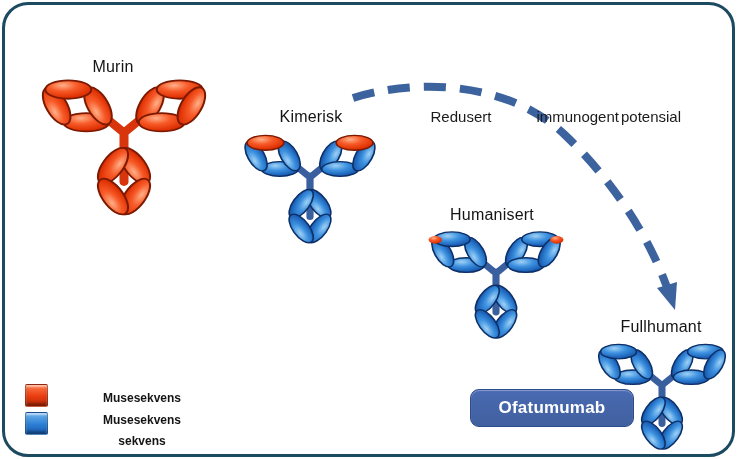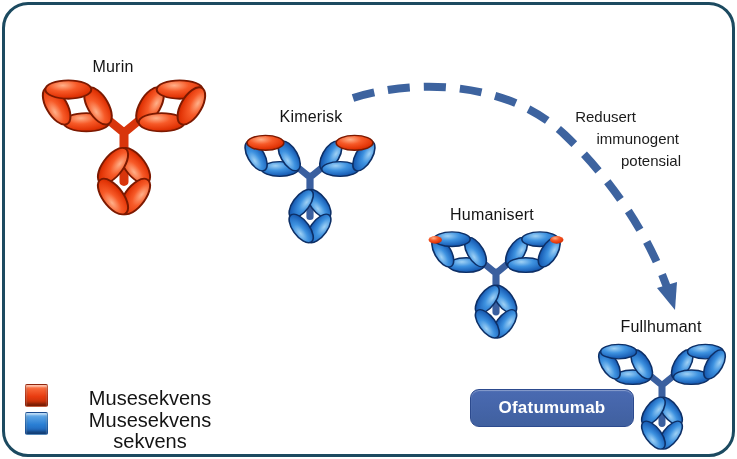--- a/index.html
+++ b/index.html
@@ -15,36 +15,36 @@
   .stage-label{
     position:absolute;transform:translateX(-50%);
     font-weight:normal;font-size:16px;color:#141414;white-space:nowrap;letter-spacing:0.2px;
   }
   #lbl-murin{left:113px;top:58px;}
   #lbl-kimerisk{left:311px;top:108px;text-align:center;}
   #lbl-humanisert{left:492px;top:206px;}
   #lbl-fullhumant{left:661px;top:318px;}
   .arrow-text{
     position:absolute;right:56px;top:106px;
-    display:flex;flex-direction:column;align-items:flex-end;
+    display:flex;flex-direction:row;align-items:flex-end;
     font-size:15px;line-height:22px;color:#1b1b1b;
   }
   .arrow-text .l1{margin-right:45px;}
   .arrow-text .l2{margin-right:2px;}
   .swatch{
     position:absolute;left:25px;width:23px;height:23px;border-radius:2px;
     box-shadow:inset 0 2px 2px rgba(255,255,255,0.55), inset 0 -3px 3px rgba(0,0,0,0.35);
     border:1px solid rgba(20,20,40,0.25);box-sizing:border-box;
   }
   #swatch-mouse{top:384px;}
   #swatch-human{top:412px;}
   .legend-label{
     position:absolute;transform:translateX(-50%);left:142px;
-    font-weight:normal;font-size:20px;line-height:21px;color:#141414;
-    text-align:center;white-space:pre-line;margin-left:8px;
+    font-weight:bold;font-size:12px;line-height:21px;color:#141414;
+    text-align:center;white-space:pre-line;
   }
   #legend-mouse{top:388px;}
   #legend-human{top:410px;}
   .badge{
     position:absolute;left:470px;top:389px;width:164px;height:38px;
     border-radius:9px;display:flex;align-items:center;justify-content:center;
     color:#ffffff;font-weight:bold;font-size:17px;letter-spacing:0.2px;
     border:1px solid #2c4a8e;box-sizing:border-box;
     box-shadow:inset 0 1px 1px rgba(255,255,255,0.35);
   }

